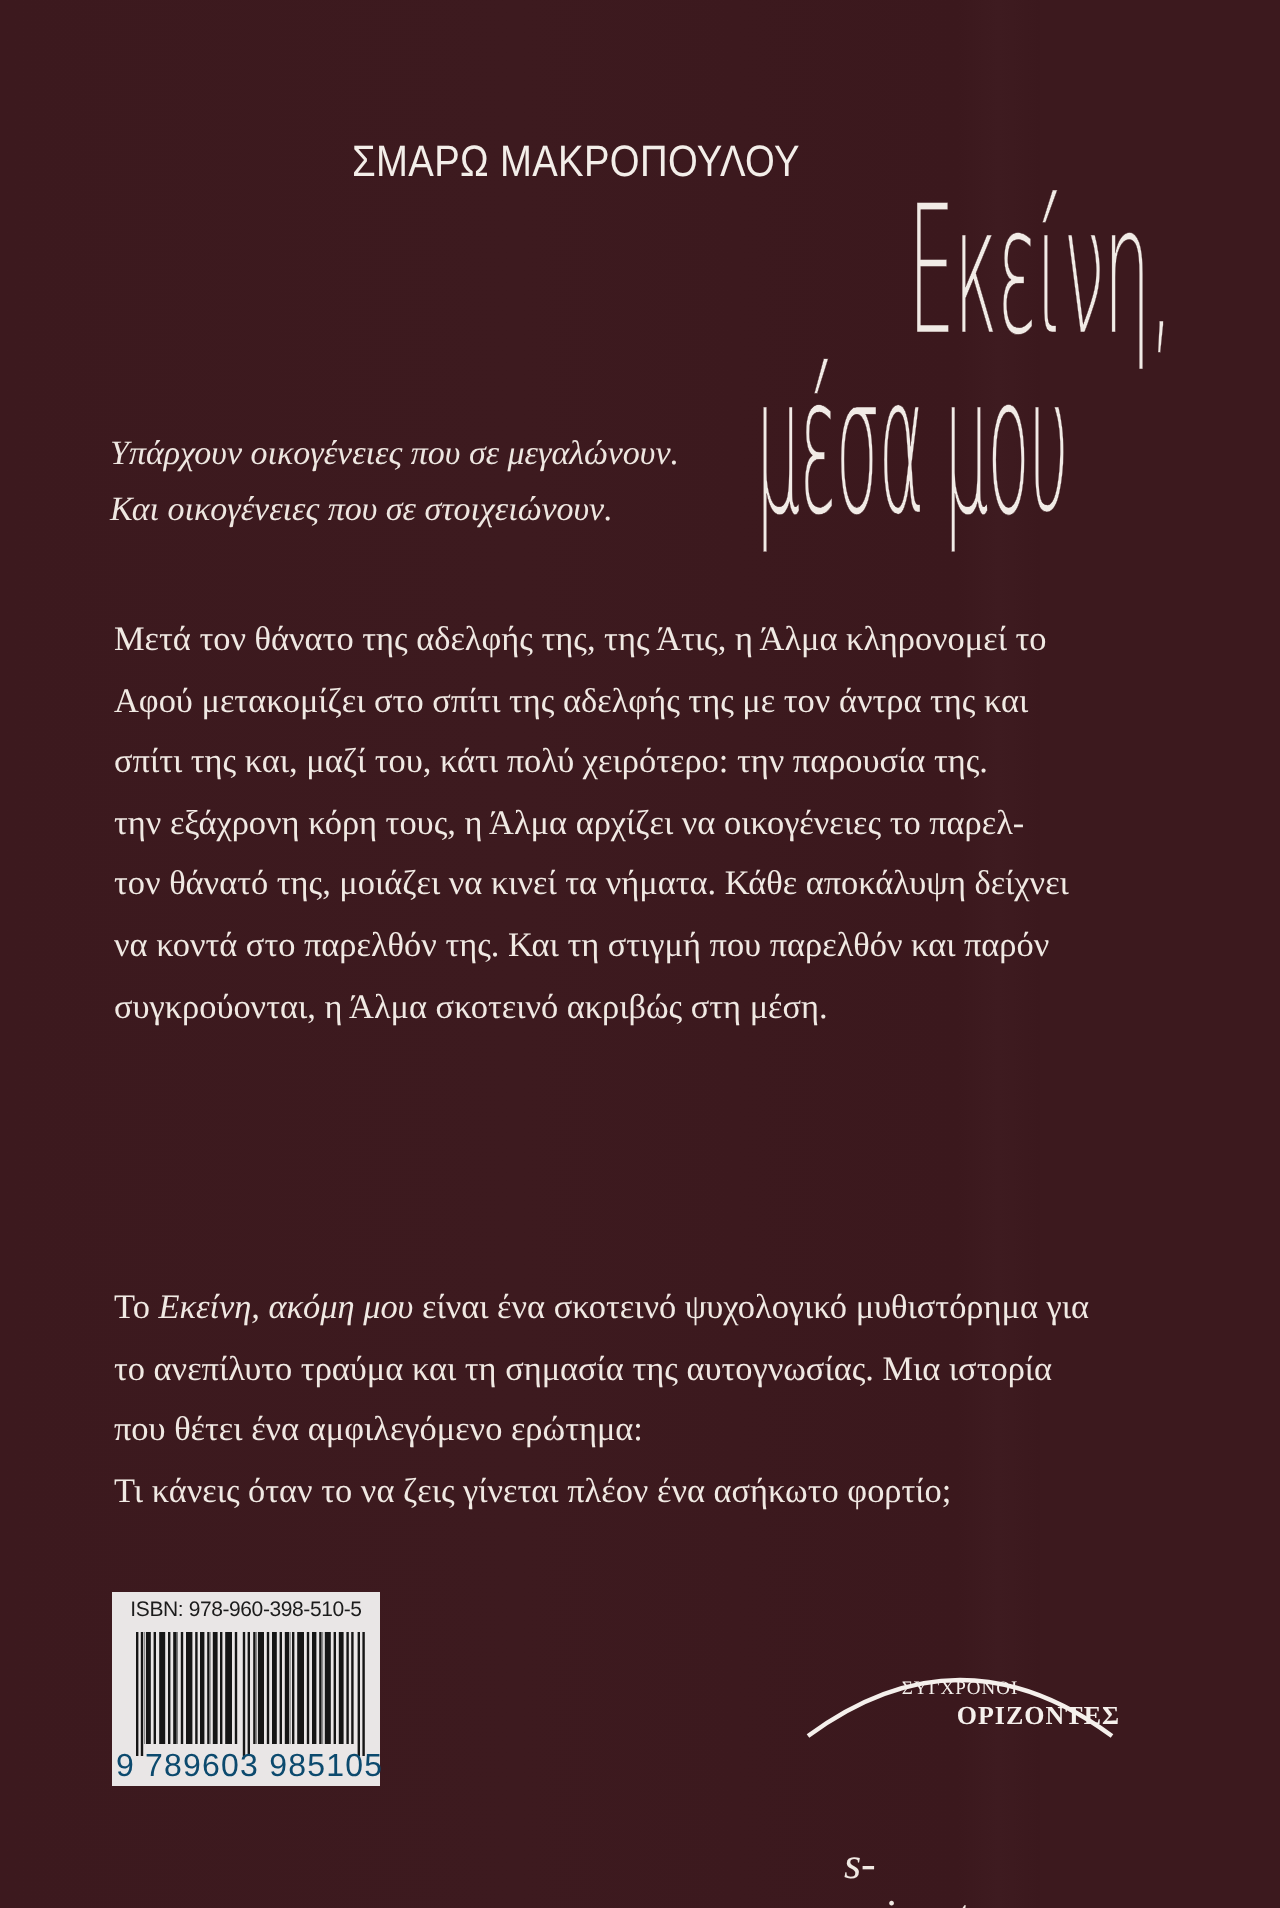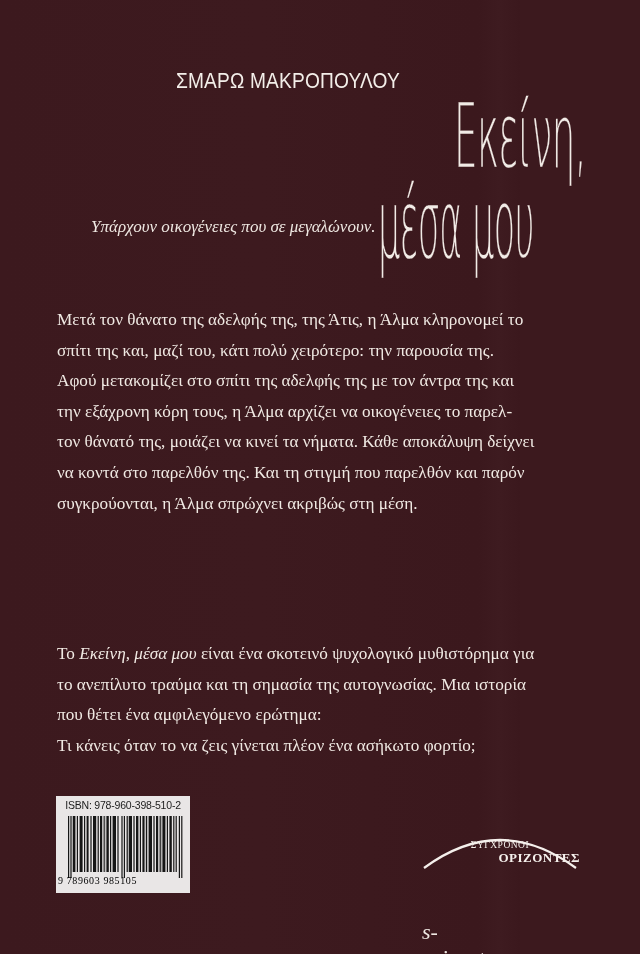--- a/index.html
+++ b/index.html
@@ -38,21 +38,20 @@
   }
   .title-2 {
     left: 378px; top: 176px; font-size: 60px;
     transform: scale(0.58, 1.6); transform-origin: left top;
     letter-spacing: -1px;
   }
   .tagline {
     position: absolute; left: 55px; top: 213px;
     font-style: italic; font-size: 17px; line-height: 28px;
     color: #eee7e1;
-    margin-left: 36px;
   }
   .tagline div { white-space: nowrap; }
   .para {
     position: absolute; left: 57px; width: 530px;
     font-size: 17.2px; line-height: 30.6px;
     color: #f0e9e3;
   }
   .para div { white-space: nowrap; }
   .p1 { top: 305px; }
   .p2 { top: 639px; }
@@ -64,25 +63,25 @@
   .isbn {
     position: absolute; left: 0; top: 3px; width: 134px; text-align: center;
     font-family: "Liberation Sans", sans-serif; font-size: 10.5px; color: #1c1c1c;
     letter-spacing: -0.2px;
   }
   .bars {
     position: absolute; left: 12px; top: 20px; width: 115px; height: 62px;
   }
   .digits {
     position: absolute; left: 2px; top: 80px; width: 130px;
-    font-family: Liberation Serif, serif; font-size: 10px; color: #000000;
+    font-family: Liberation Sans, sans-serif; font-size: 16px; color: #0c4a6e;
     letter-spacing: 0.6px; white-space: nowrap; line-height: 1;
   }
   .publisher {
-    position: absolute; left: 420px; top: 820px; width: 160px; height: 50px;
+    position: absolute; left: 400px; top: 820px; width: 160px; height: 50px;
   }
   .pub-top {
     position: absolute; left: 0; top: 20px; width: 160px; text-align: center;
     font-size: 9.5px; color: #f5f0ec; letter-spacing: 0.5px;
   }
   .pub-bottom {
     position: absolute; left: 0; top: 30px; width: 160px; text-align: right;
     font-size: 13px; font-weight: bold; color: #f5f0ec; letter-spacing: 0.5px;
   }
   .website {
@@ -95,41 +94,42 @@
 
 <div class="cover">
 
   <div class="author">ΣΜΑΡΩ ΜΑΚΡΟΠΟΥΛΟΥ</div>
 
   <div class="title-line title-1">Εκείνη,</div>
   <div class="title-line title-2">μέσα μου</div>
 
   <div class="tagline">
     <div>Υπάρχουν οικογένειες που σε μεγαλώνουν.</div>
+    <div>Και οικογένειες που σε στοιχειώνουν.</div>
   </div>
 
   <div class="para p1">
     <div>Μετά τον θάνατο της αδελφής της, της Άτις, η Άλμα κληρονομεί το</div>
+    <div>Αφού μετακομίζει στο σπίτι της αδελφής της με τον άντρα της και</div>
     <div>σπίτι της και, μαζί του, κάτι πολύ χειρότερο: την παρουσία της.</div>
-    <div>Αφού μετακομίζει στο σπίτι της αδελφής της με τον άντρα της και</div>
     <div>την εξάχρονη κόρη τους, η Άλμα αρχίζει να οικογένειες το παρελ-</div>
     <div>τον θάνατό της, μοιάζει να κινεί τα νήματα. Κάθε αποκάλυψη δείχνει</div>
     <div>να κοντά στο παρελθόν της. Και τη στιγμή που παρελθόν και παρόν</div>
-    <div>συγκρούονται, η Άλμα σπρώχνει ακριβώς στη μέση.</div>
+    <div>συγκρούονται, η Άλμα σκοτεινό ακριβώς στη μέση.</div>
   </div>
 
   <div class="para p2">
-    <div><span>Το </span><i>Εκείνη, μέσα μου</i><span> είναι ένα σκοτεινό ψυχολογικό μυθιστόρημα για</span></div>
+    <div><span>Το </span><i>Εκείνη, ακόμη μου</i><span> είναι ένα σκοτεινό ψυχολογικό μυθιστόρημα για</span></div>
     <div>το ανεπίλυτο τραύμα και τη σημασία της αυτογνωσίας. Μια ιστορία</div>
     <div>που θέτει ένα αμφιλεγόμενο ερώτημα:</div>
     <div>Τι κάνεις όταν το να ζεις γίνεται πλέον ένα ασήκωτο φορτίο;</div>
   </div>
 
   <div class="barcode">
-    <div class="isbn">ISBN: 978-960-398-510-2</div>
+    <div class="isbn">ISBN: 978-960-398-510-5</div>
     <svg class="bars" viewBox="0 0 115 62" preserveAspectRatio="none">
       <g fill="#161616">
         <rect x="0" y="0" width="1.2" height="62"></rect>
         <rect x="2.4" y="0" width="1.2" height="62"></rect>
         <rect x="5" y="0" width="2.4" height="56"></rect>
         <rect x="8.8" y="0" width="1.2" height="56"></rect>
         <rect x="11.6" y="0" width="3" height="56"></rect>
         <rect x="16" y="0" width="1.2" height="56"></rect>
         <rect x="18.6" y="0" width="2.2" height="56"></rect>
         <rect x="22.4" y="0" width="1.2" height="56"></rect>

